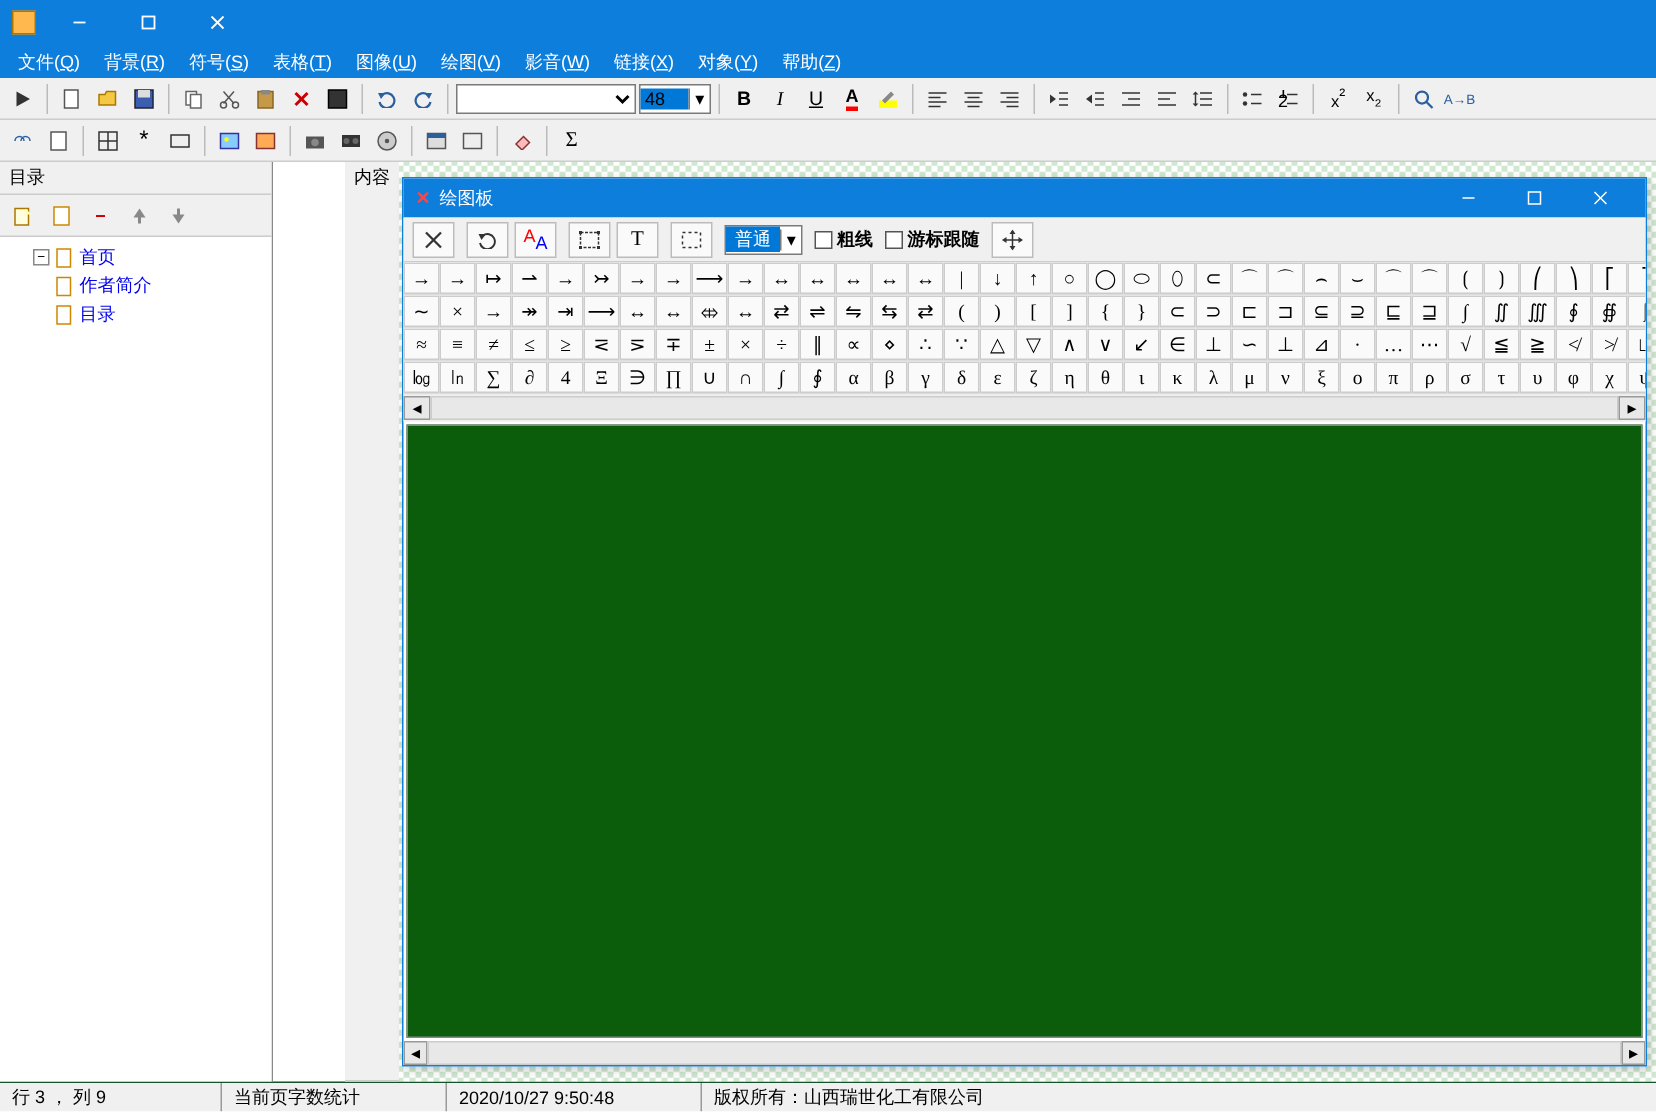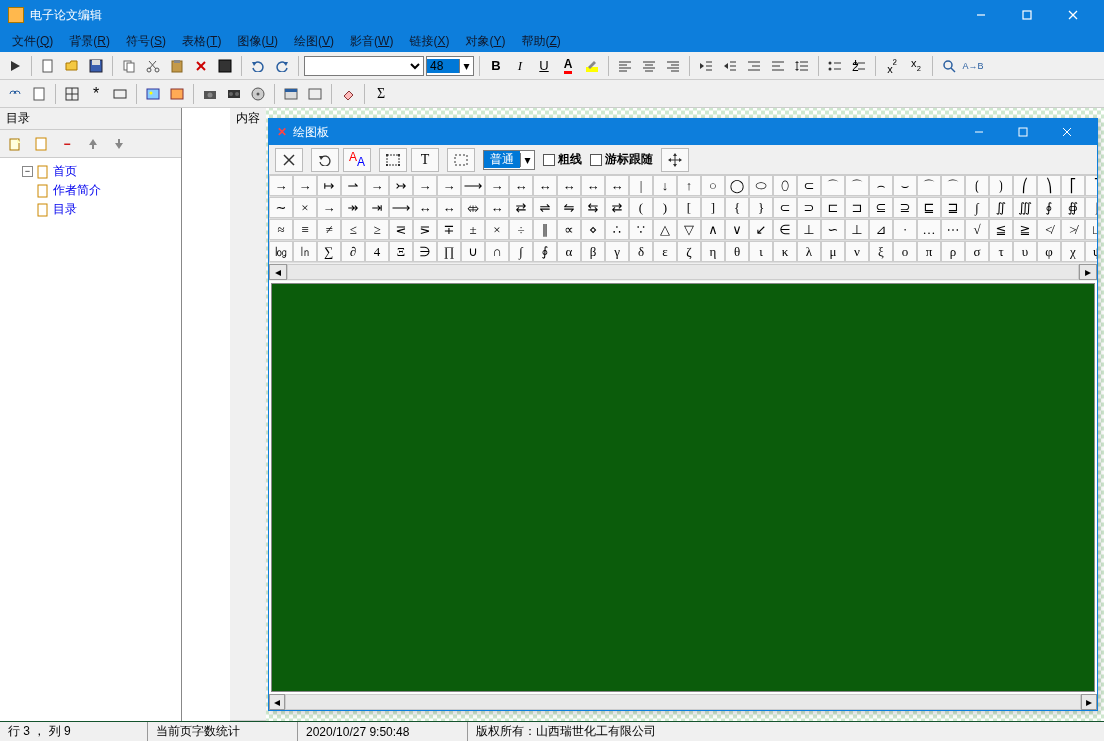--- a/index.html
+++ b/index.html
@@ -4,21 +4,21 @@
 <style>
 * { margin: 0; padding: 0; box-sizing: border-box; font-family: "Microsoft YaHei", SimSun, sans-serif; font-size: 12px; }
 body { background: #fff; width: 1104px; height: 741px; overflow: hidden; position: relative; }
 
 .titlebar { background: #0d7edc; height: 30px; display: flex; align-items: center; padding: 0 8px; color: #fff; }
 .titlebar .app-icon { width: 16px; height: 16px; background: #ffb84d; margin-right: 6px; border: 1px solid #aa7700; }
 .titlebar .title { flex: 1; font-size: 12px; }
 .titlebar .win-btn { width: 46px; height: 30px; display: flex; align-items: center; justify-content: center; cursor: pointer; }
 
 .menubar { background: #0d7edc; height: 22px; display: flex; align-items: center; padding: 0 4px; }
-.menubar .menu-item { color: #0f172a; padding: 2px 8px; cursor: pointer; }
+.menubar .menu-item { color: #ffffff; padding: 2px 8px; cursor: pointer; }
 .menubar .menu-item u { text-decoration: underline; }
 
 .toolbar { background: #f0f0f0; border-bottom: 1px solid #ccc; height: 28px; display: flex; align-items: center; padding: 0 4px; gap: 2px; }
 .toolbar .sep { width: 1px; height: 20px; background: #bbb; margin: 0 3px; }
 .tb-btn { width: 22px; height: 22px; display: flex; align-items: center; justify-content: center; cursor: pointer; border: 1px solid transparent; }
 .font-select { width: 120px; height: 20px; border: 1px solid #7a7a7a; background: #fff; }
 .size-select { width: 48px; height: 20px; border: 1px solid #7a7a7a; background: #fff; display: flex; align-items: center; }
 .size-select .val { background: #0078d7; color: #000000; padding: 0 3px; flex: 1; }
 .size-select .dd { width: 14px; text-align: center; border-left: 1px solid #7a7a7a; }
 
@@ -63,21 +63,20 @@
 .statusbar { height: 20px; background: #f0f0f0; border-top: 1px solid #14532d; display: flex; align-items: center; }
 .status-cell { border-right: 1px solid #999; padding: 0 8px; height: 100%; display: flex; align-items: center; }
 
 svg { display: block; }
 </style>
 </head>
 <body>
 
 <div class="titlebar">
   <div class="app-icon"></div>
-  <div class="title">电子论文编辑</div>
   <div class="win-btn">
       <svg width="10" height="10">
         <line x1="1" y1="5" x2="9" y2="5" stroke="#fff" stroke-width="1.2"></line>
       </svg>
     </div>
   <div class="win-btn">
       <svg width="10" height="10">
         <rect x="1" y="1" width="8" height="8" fill="none" stroke="#fff" stroke-width="1.2"></rect>
       </svg>
     </div>

